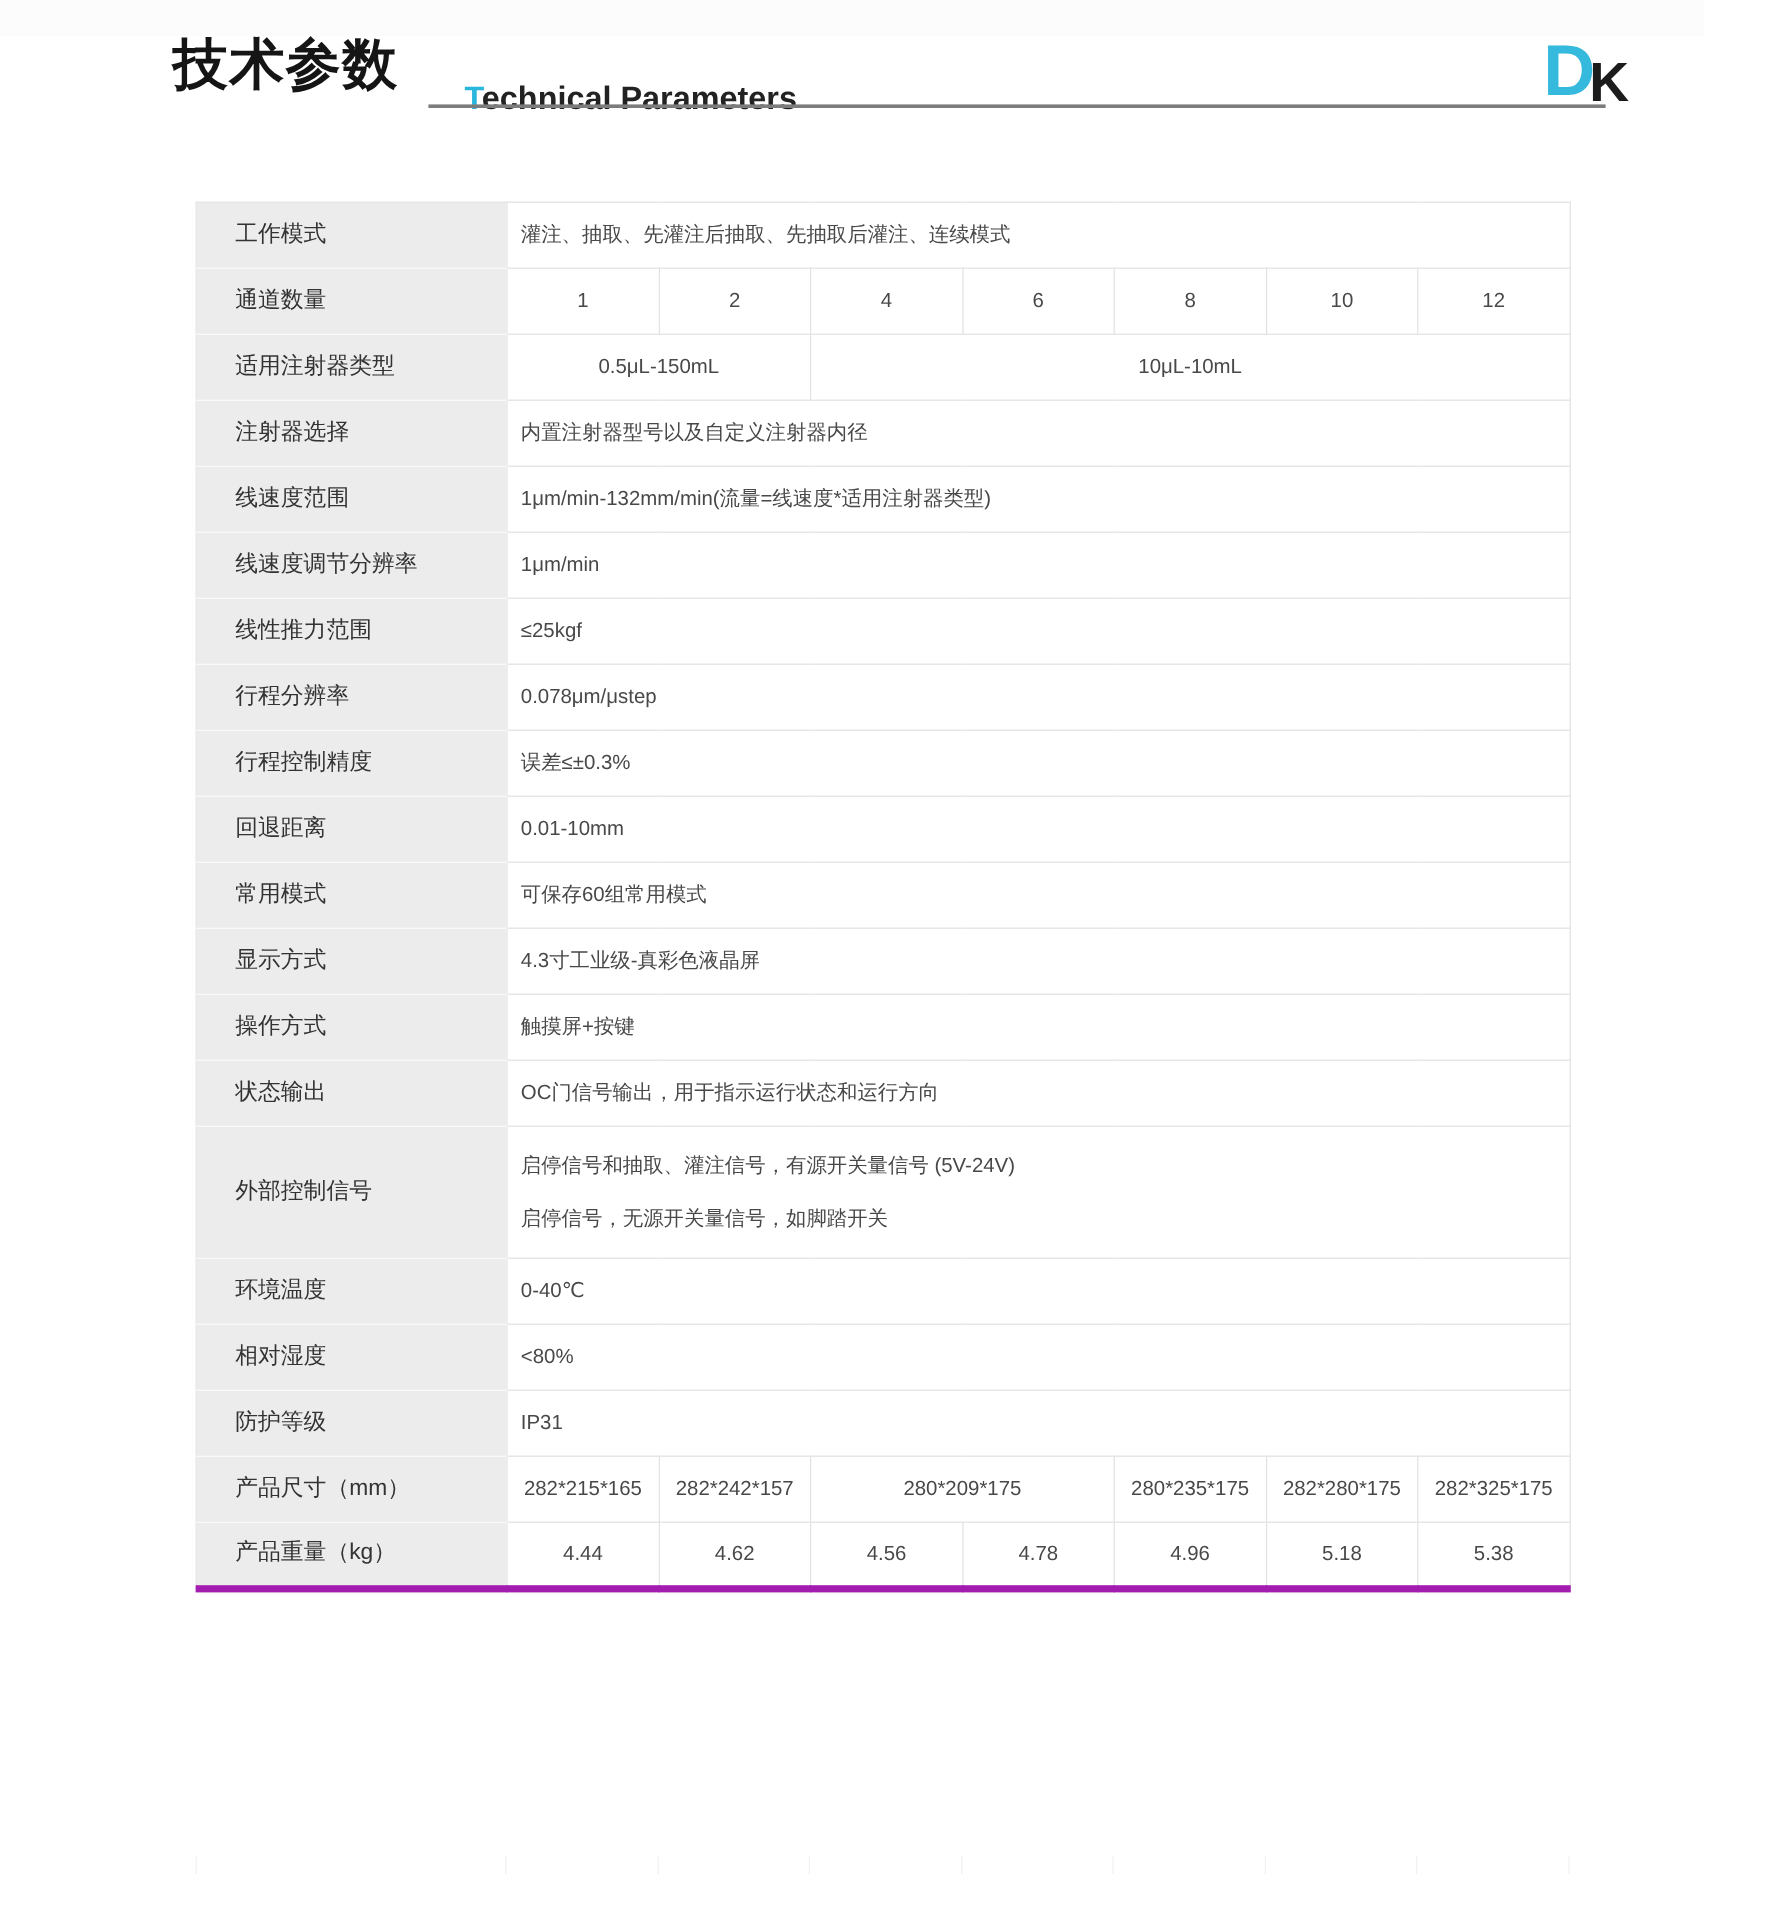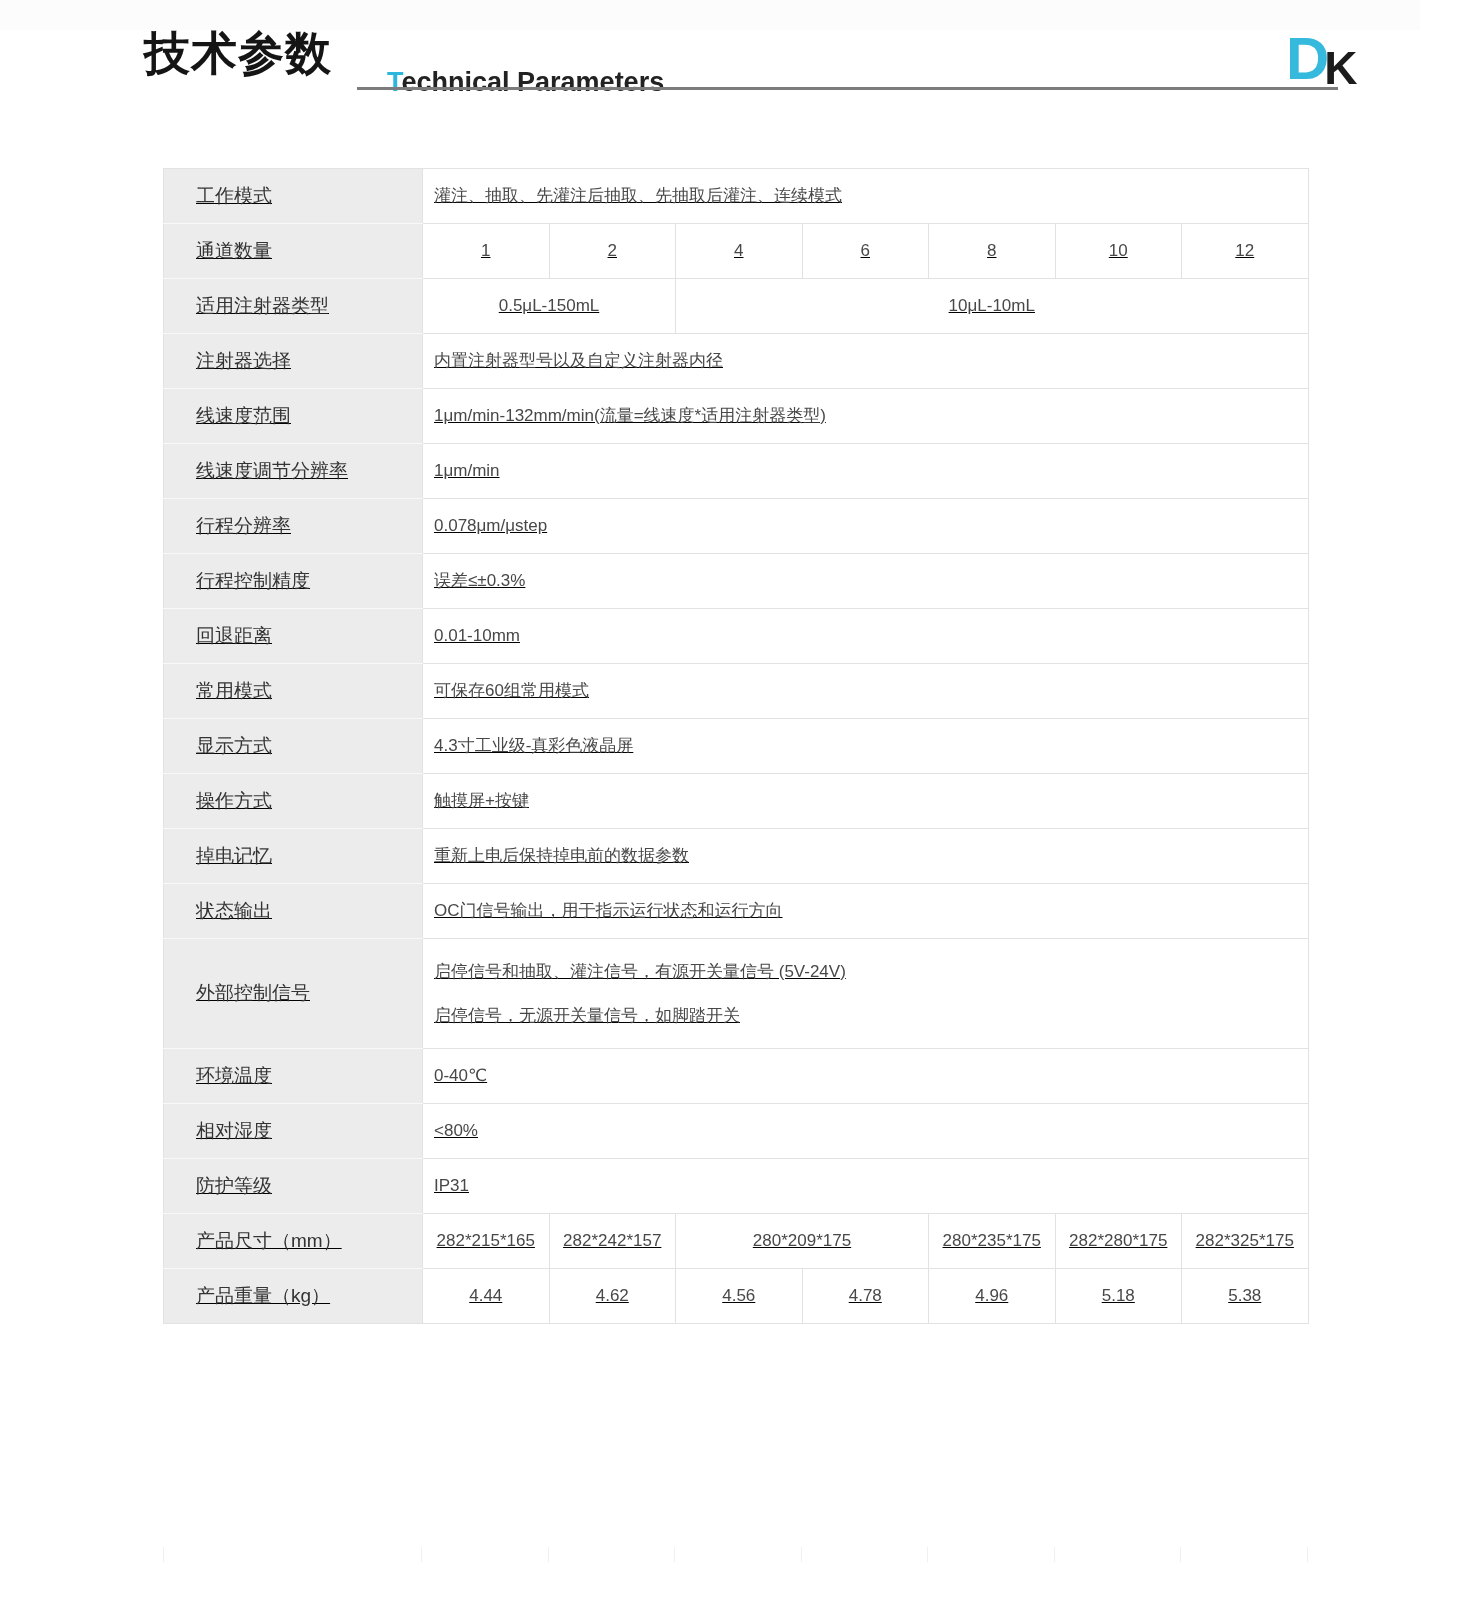--- a/index.html
+++ b/index.html
@@ -24,22 +24,21 @@
     position:absolute; left:357px; top:87px; width:981px; height:3px; background:#7c7c7c;
   }
   .logo { position:absolute; left:1286px; top:31px; display:flex; align-items:flex-start; z-index:2; }
   .logo-d { font-size:60px; font-weight:800; color:#35b9dc; line-height:0.92; }
   .logo-k { font-size:46px; font-weight:800; color:#1c1c1c; line-height:0.92; margin-left:-5px; position:relative; top:16px; }
 
   
   table.params {
     position:absolute; left:163px; top:168px;
     width:1145px; border-collapse:collapse; table-layout:fixed;
-    border-bottom:1px solid #a21caf;
-    text-decoration:underline;
+    border-bottom:6px solid #a21caf;
   }
   td {
     border:1px solid #e2e2e2; box-sizing:border-box;
     height:55px; vertical-align:middle;
     font-size:17px; color:#484848; line-height:1.3;
     overflow:hidden; white-space:nowrap;
   }
   tr.tall td { height:110px; }
   td.label-cell {
     background:#ececec; color:#333333; font-size:19px;
@@ -107,20 +106,24 @@
       </tr>
       <tr>
         <td class="label-cell">线速度范围</td>
         <td class="value-cell left" colspan="7">1μm/min-132mm/min(流量=线速度*适用注射器类型)</td>
       </tr>
       <tr>
         <td class="label-cell">线速度调节分辨率</td>
         <td class="value-cell left" colspan="7">1μm/min</td>
       </tr>
       <tr>
+        <td class="label-cell">线性推力范围</td>
+        <td class="value-cell left" colspan="7">≤25kgf</td>
+      </tr>
+      <tr>
         <td class="label-cell">行程分辨率</td>
         <td class="value-cell left" colspan="7">0.078μm/μstep</td>
       </tr>
       <tr>
         <td class="label-cell">行程控制精度</td>
         <td class="value-cell left" colspan="7">误差≤±0.3%</td>
       </tr>
       <tr>
         <td class="label-cell">回退距离</td>
         <td class="value-cell left" colspan="7">0.01-10mm</td>
@@ -129,24 +132,20 @@
         <td class="label-cell">常用模式</td>
         <td class="value-cell left" colspan="7">可保存60组常用模式</td>
       </tr>
       <tr>
         <td class="label-cell">显示方式</td>
         <td class="value-cell left" colspan="7">4.3寸工业级-真彩色液晶屏</td>
       </tr>
       <tr>
         <td class="label-cell">操作方式</td>
         <td class="value-cell left" colspan="7">触摸屏+按键</td>
-      </tr>
-      <tr>
-        <td class="label-cell">掉电记忆</td>
-        <td class="value-cell left" colspan="7">重新上电后保持掉电前的数据参数</td>
       </tr>
       <tr>
         <td class="label-cell">状态输出</td>
         <td class="value-cell left" colspan="7">OC门信号输出，用于指示运行状态和运行方向</td>
       </tr>
       <tr class="tall">
         <td class="label-cell">外部控制信号</td>
         <td class="value-cell left" colspan="7">
           <div class="line">启停信号和抽取、灌注信号，有源开关量信号 (5V-24V)</div>
           <div class="line">启停信号，无源开关量信号，如脚踏开关</div>

